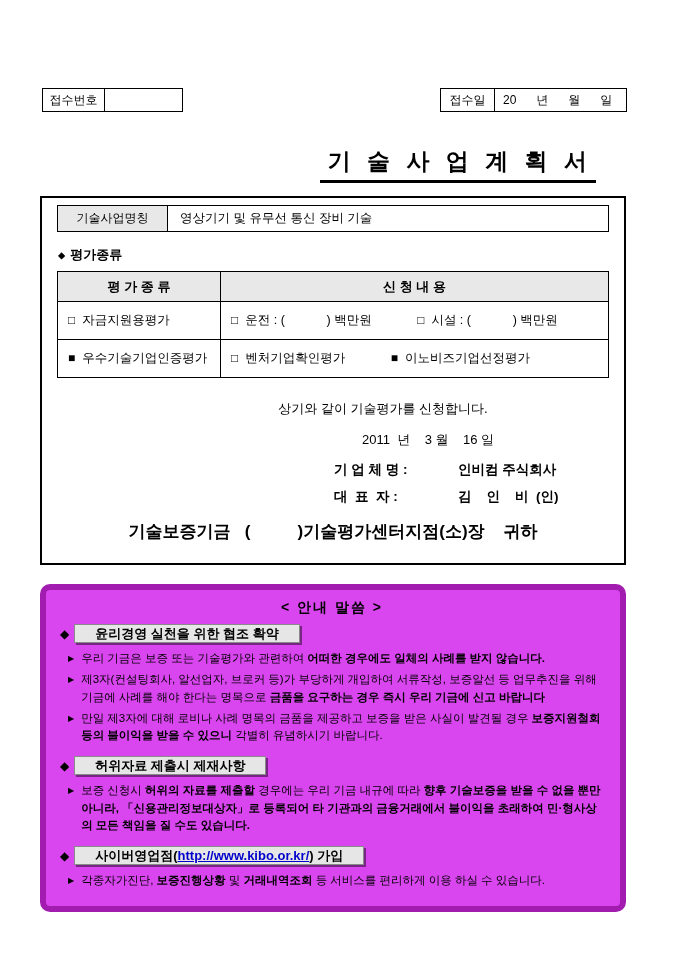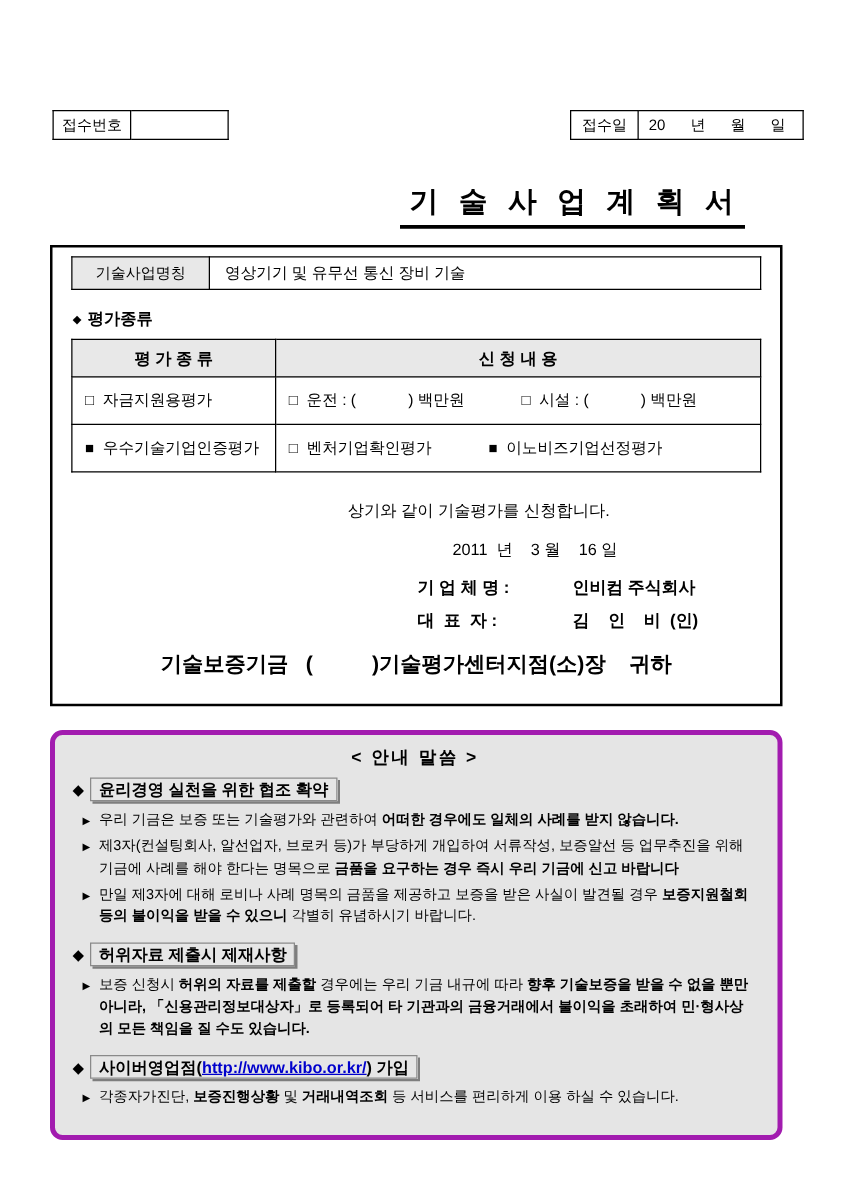--- a/index.html
+++ b/index.html
@@ -11,21 +11,21 @@
   .page { position:relative; width:680px; height:962px; background:#fff; overflow:hidden; }
   .abs { position:absolute; }
   .pre { white-space:pre; }
   table { border-collapse:collapse; }
 
   
   .hdr-table td, .hdr-table th, .approval-table td, .approval-table th { border:1px solid #000; }
   .receipt-no { left:42px; top:88px; }
   .receipt-no .lbl { width:62px; height:23px; text-align:center; font-size:12px; }
   .receipt-no .val { width:78px; }
-  .receipt-date { left:456px; top:88px; }
+  .receipt-date { left:440px; top:88px; }
   .receipt-date .lbl { width:54px; height:23px; text-align:center; font-size:12px; }
   .receipt-date .val { width:132px; font-size:12px; padding:0 8px; }
   .approval-table { left:505px; top:124px; }
   .approval-table th { width:60px; height:20px; font-size:12px; font-weight:normal; text-align:center; }
   .approval-table td { height:33px; }
 
   
   .doc-title-wrap { left:0; top:146px; width:596px; text-align:right; }
   .doc-title {
     display:inline-block; font-size:23px; font-weight:bold; letter-spacing:5px;
@@ -51,30 +51,30 @@
   .sign-block { margin-top:12px; padding-left:292px; }
   .sign-line  { font-size:13.5px; font-weight:bold; }
   .sign-line + .sign-line { margin-top:9px; }
   .sign-label { display:inline-block; min-width:104px; }
   .sign-value { margin-left:20px; }
   .recipient  { margin-top:14px; text-align:center; font-size:17px; font-weight:bold; }
 
   
   .notice-box {
     left:40px; top:584px; width:586px; height:328px;
-    background:#e5e5e5; border:4px solid #a21caf; border-radius:10px;
+    background:#d946ef; border:6px solid #a21caf; border-radius:10px;
     padding:9px 16px 0 14px;
   }
   .notice-title { text-align:center; font-weight:bold; font-size:14px; letter-spacing:2px; }
   .notice-section { margin-top:8px; }
   .notice-section + .notice-section { margin-top:13px; }
   .notice-header { font-weight:bold; font-size:13px; margin-bottom:7px; }
   .notice-header .diamond { margin-right:5px; font-size:12px; }
   .hl {
-    background:#e6e6e6; border:1px solid #8a8a8a; padding:1px 6px;
+    background:#e6e6e6; border:1px solid #8a8a8a; padding:1px 20px;
     box-shadow:2px 2px 0 rgba(0,0,0,0.45);
   }
   .bullet { display:flex; margin:4px 0 4px 8px; font-size:11.5px; line-height:1.5; }
   .bullet .marker { font-size:8px; margin:3px 7px 0 0; flex:0 0 auto; }
   .bullet .btext { flex:1; }
   .link { color:#0000cc; text-decoration:underline; }
 </style>
 </head>
 <body>
 

